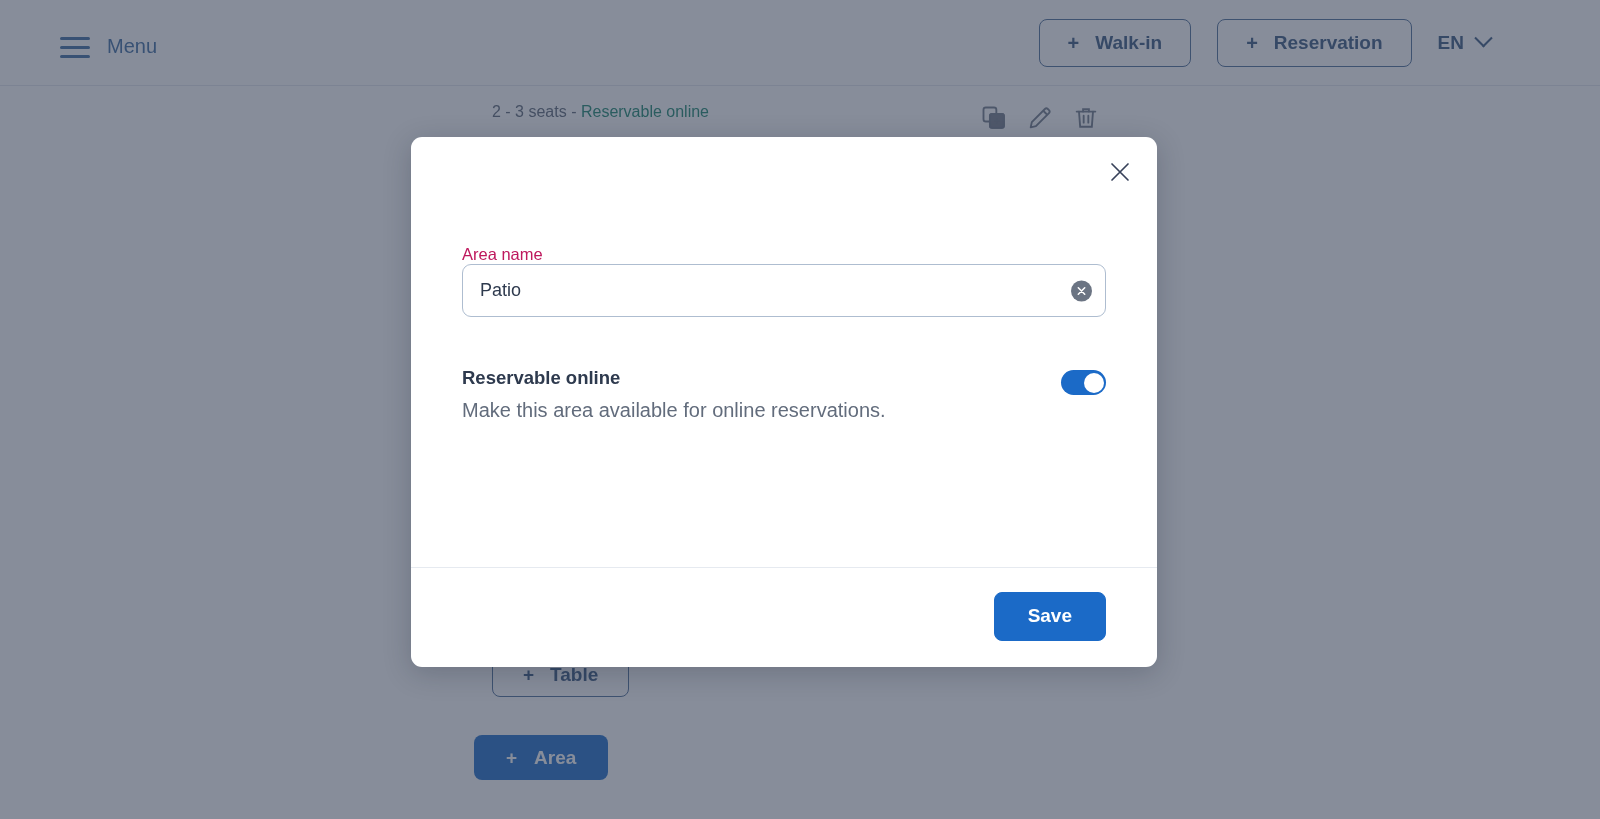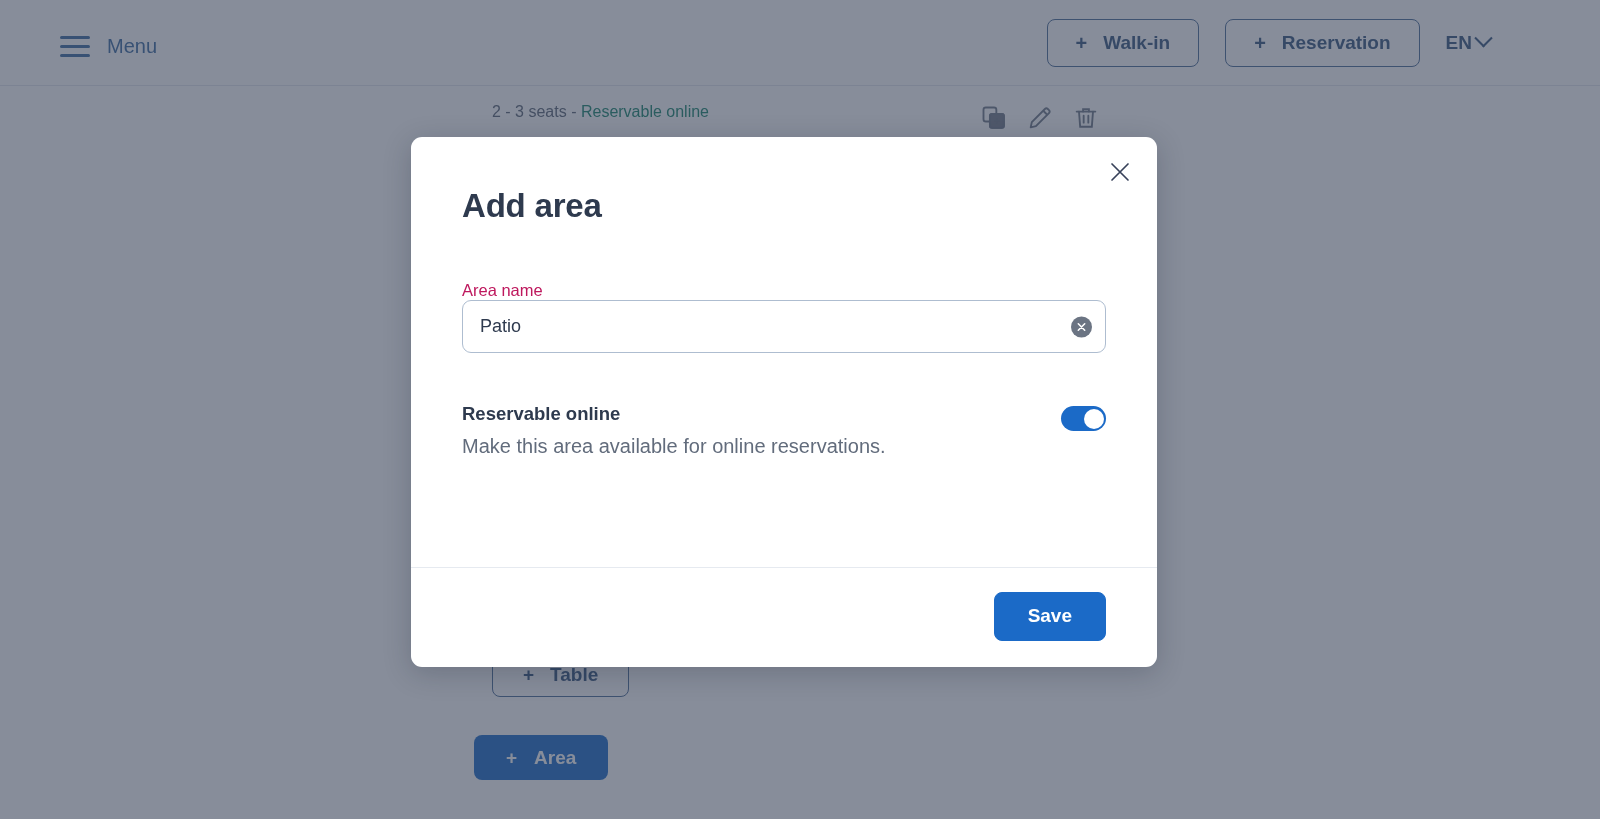--- a/index.html
+++ b/index.html
@@ -30,21 +30,21 @@
     height: 86px;
     background: #ffffff;
     border-bottom: 1px solid #e3e7ee;
     display: flex;
     align-items: center;
     padding: 0 110px 0 60px;
   }
 
   .menu-group {
     display: flex;
-    align-items: center;
+    align-items: flex-end;
     gap: 17px;
     cursor: pointer;
     margin-top: 8px;
   }
 
   .hamburger {
     width: 30px;
     height: 21px;
     display: flex;
     flex-direction: column;
@@ -84,21 +84,21 @@
     align-items: center;
     gap: 16px;
     cursor: pointer;
     line-height: 1;
   }
   .btn-outline-top .plus { font-size: 20px; font-weight: 700; }
 
   .lang {
     display: flex;
     align-items: center;
-    gap: 5px;
+    gap: 13px;
     color: #36567e;
     font-size: 19px;
     font-weight: 700;
     cursor: pointer;
   }
   .chev {
     width: 13px; height: 13px;
     border-right: 2.3px solid #36567e;
     border-bottom: 2.3px solid #36567e;
     transform: rotate(45deg) translate(-3px,-3px);
@@ -431,21 +431,20 @@
 <div class="modal">
 
   <button class="modal-close">
     <svg width="22" height="22" viewBox="0 0 22 22" stroke="#38425a" stroke-width="1.7" stroke-linecap="round">
       <path d="M3 3l16 16M19 3L3 19"></path>
     </svg>
   </button>
 
   <div class="modal-body">
 
-    <h1 class="modal-title">Add area</h1>
 
     <div class="field-block">
       <label class="field-label">Area name</label>
       <div class="input-wrap">
         <input class="text-input" type="text" value="Patio" style="">
         <button class="clear-btn">
           <svg width="11" height="11" viewBox="0 0 12 12" stroke="#ffffff" stroke-width="1.7" stroke-linecap="round">
             <path d="M2.5 2.5l7 7M9.5 2.5l-7 7"></path>
           </svg>
         </button>

